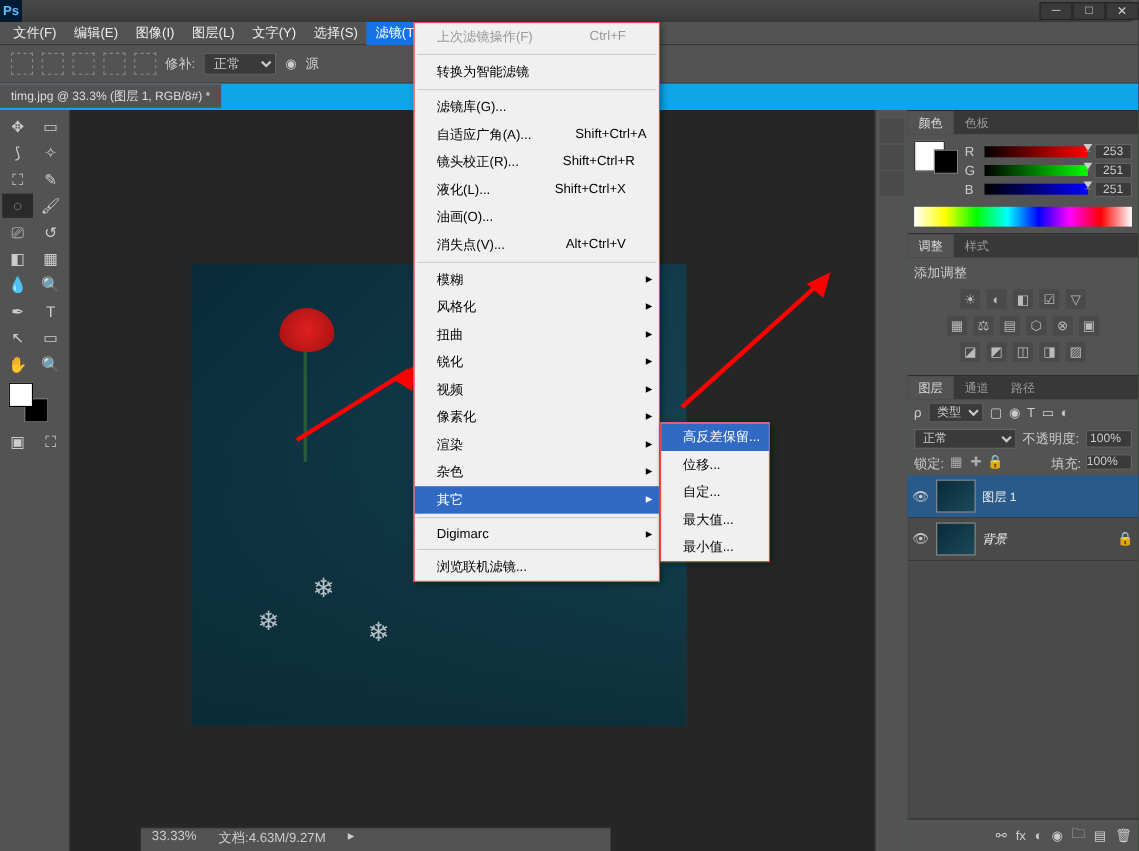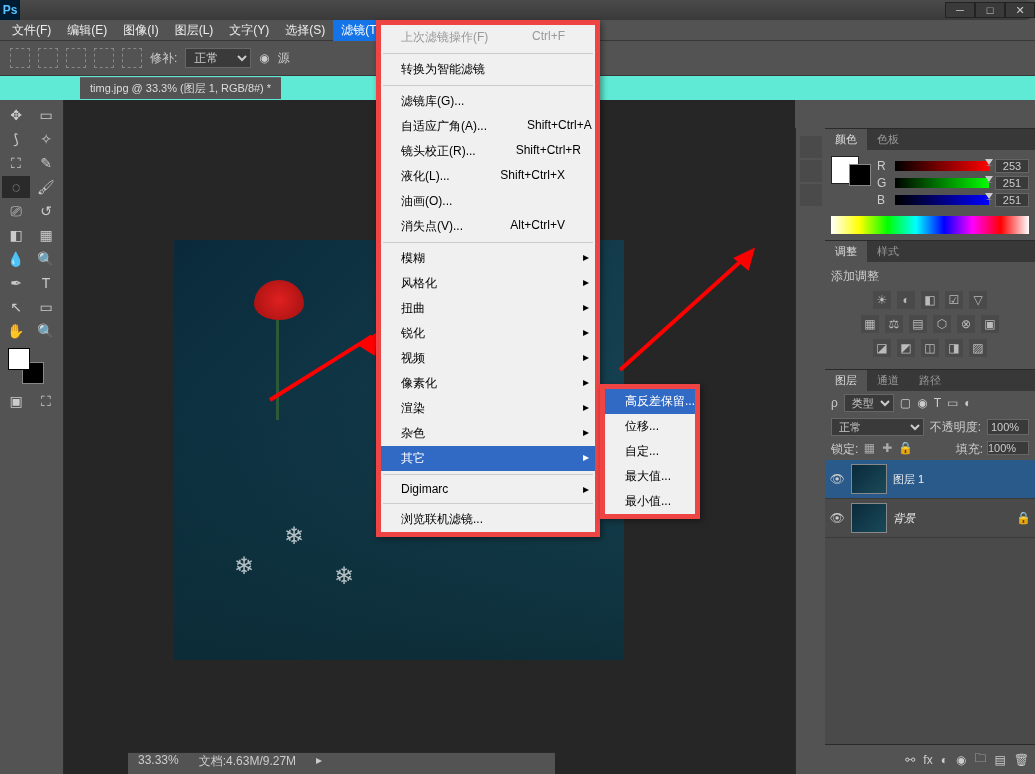--- a/index.html
+++ b/index.html
@@ -11,40 +11,40 @@
 .winctrl div { width: 30px; height: 16px; border:1px solid #222; background:#3a3a3a; display:flex; align-items:center; justify-content:center; color:#ccc; font-size:11px; }
 
 .menubar { height: 20px; background: #535353; display: flex; align-items: center; padding: 0 4px; color: #eee; }
 .menubar span { padding: 2px 8px; cursor: default; }
 .menubar span.active { background: #1473e6; color: #fff; }
 
 .optbar { height: 36px; background: #535353; border-top:1px solid #383838; border-bottom:1px solid #383838; display:flex; align-items:center; padding:0 10px; gap:8px; color:#ccc; }
 .optbar .icon { width:20px; height:20px; border:1px dashed #888; }
 .optbar select { background:#3a3a3a; color:#ccc; border:1px solid #666; padding:1px 16px 1px 4px; }
 
-.tabbar { height: 24px; background: #5eead4; display:flex; align-items:center; padding-left:80px; }
+.tabbar { height: 24px; background: #0ea5e9; display:flex; align-items:flex-start; }
 .tab { background:#535353; padding:3px 10px; color:#ddd; font-size:11px; border-top:1px solid #666; }
 
 .main { display:flex; height: 674px; }
 .toolpanel { width:64px; background:#535353; border-right:1px solid #2a2a2a; padding:4px 2px; }
 .toolpanel .row { display:flex; gap:2px; margin-bottom:2px; }
 .toolpanel .tool { width:28px; height:22px; background:#535353; display:flex; align-items:center; justify-content:center; color:#ccc; font-size:14px; }
 .toolpanel .tool.sel { background:#2a2a2a; }
 .fgbg { position:relative; width:36px; height:36px; margin:6px 6px; }
 .fgbg .fg { position:absolute; width:22px; height:22px; background:#fff; border:1px solid #000; top:0; left:0; z-index:2; }
 .fgbg .bg { position:absolute; width:22px; height:22px; background:#000; border:1px solid #888; bottom:0; right:0; }
 
 .canvas-area { flex:1; background:#262626; position:relative; overflow:hidden; }
 .canvas-img { position:absolute; top:140px; left:110px; width:450px; height:420px; background: linear-gradient(135deg,#0a2a3a,#1a4a5a); overflow:hidden; }
 .flower { position:absolute; width:50px; height:40px; background: radial-gradient(circle,#e02020,#a01010); border-radius:50% 50% 50% 50% / 60% 60% 40% 40%; top:40px; left:80px; }
 .stem { position:absolute; width:3px; height:100px; background:#2a5a3a; top:80px; left:102px; }
 .grass { position:absolute; bottom:0; left:0; right:0; height:280px; background: linear-gradient(transparent, rgba(10,40,50,0.8)); }
 .snowflake { position:absolute; color:rgba(255,255,255,0.7); font-size:24px; }
 
-.rightpanels { width:240px; background:#15803d; display:flex;margin-top:28px; }
+.rightpanels { width:240px; background:#15803d; display:flex; }
 .ministrip { width:30px; background:#535353; border-left:1px solid #2a2a2a; padding-top:6px; }
 .ministrip div { width:22px; height:22px; margin:2px auto; background:#4a4a4a; }
 .panels { flex:1; display:flex; flex-direction:column; }
 
 .panel { background:#535353; border-top:1px solid #2a2a2a; }
 .panel-tabs { display:flex; background:#383838; }
 .panel-tabs span { padding:3px 10px; color:#999; font-size:11px; }
 .panel-tabs span.act { background:#535353; color:#ddd; }
 .panel-body { padding:6px; }
 
@@ -71,21 +71,21 @@
 .layer-item { display:flex; align-items:center; padding:4px; border-bottom:1px solid #3a3a3a; gap:6px; }
 .layer-item.sel { background:#2a5a8a; }
 .eye { width:16px; text-align:center; color:#ccc; }
 .thumb { width:36px; height:30px; background:linear-gradient(135deg,#0a2a3a,#1a4a5a); border:1px solid #888; }
 .lname { flex:1; font-size:11px; color:#eee; }
 .lock { color:#aaa; }
 
 .statusbar { height:22px; background:#535353; border-top:1px solid #2a2a2a; display:flex; align-items:flex-start; padding:0 10px; gap:20px; color:#ccc; font-size:11px; position:absolute; bottom:0; left:64px; right:240px; }
 
 
-.dropdown { position:absolute; background:#f0f0f0; border:5px solid #ef4444; box-shadow:2px 2px 6px rgba(0,0,0,0.4); color:#000; font-size:12px; z-index:100; }
+.dropdown { position:absolute; background:#f0f0f0; border:1px solid #ef4444; box-shadow:2px 2px 6px rgba(0,0,0,0.4); color:#000; font-size:12px; z-index:100; }
 .dropdown .item { padding:4px 30px 4px 20px; display:flex; justify-content:space-between; gap:40px; white-space:nowrap; }
 .dropdown .item.sel { background:#316ac5; color:#fff; }
 .dropdown .item.sub::after { content:"▸"; position:absolute; right:6px; }
 .dropdown .item.sub { position:relative; padding-right:20px; }
 .dropdown .sep { height:1px; background:#ccc; margin:3px 2px; }
 .dropdown .item.dis { color:#999; }
 .arrow-line1 { position:absolute; top:398px; left:270px; width:120px; height:4px; background:#ff0000; transform:rotate(-32deg); transform-origin:left center; }
 .arrow-head1 { position:absolute; top:330px; left:362px; width:0; height:0; border-left:10px solid transparent; border-right:10px solid transparent; border-bottom:22px solid #ff0000; transform:rotate(32deg); }
 .arrow-line2 { position:absolute; top:368px; left:620px; width:170px; height:4px; background:#ff0000; transform:rotate(-42deg); transform-origin:left center; }
 .arrow-head2 { position:absolute; top:245px; left:738px; width:0; height:0; border-left:10px solid transparent; border-right:10px solid transparent; border-bottom:22px solid #ff0000; transform:rotate(40deg); }

